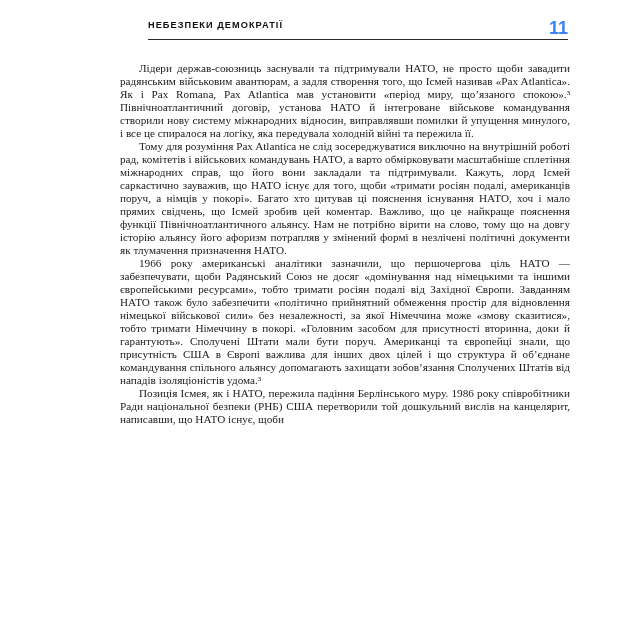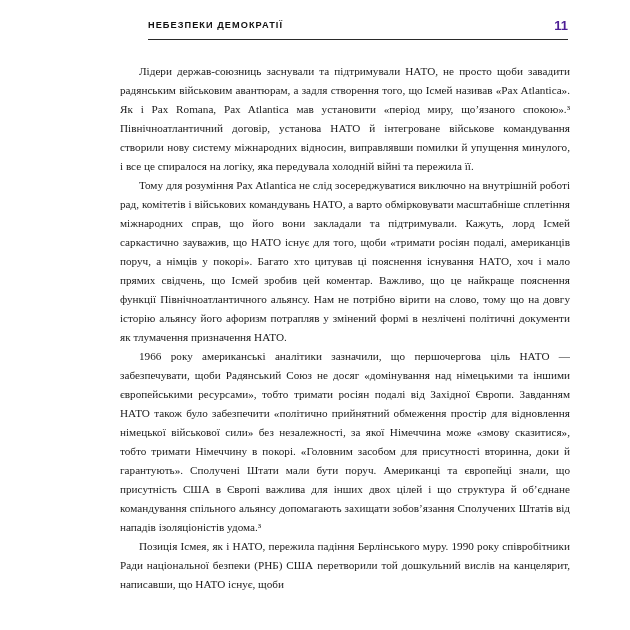--- a/index.html
+++ b/index.html
@@ -44,31 +44,31 @@
     font-size: 9.2px;
     font-weight: bold;
     letter-spacing: 1.05px;
     color: #111111;
   }
   .page-number {
     position: absolute;
     right: 62px;
     top: 0px;
     font-family: "Liberation Sans", sans-serif;
-    font-size: 13px;
+    font-size: 18px;
     font-weight: bold;
-    color: #4c1d95;
+    color: #3b82f6;
   }
   .body-text {
     position: absolute;
     top: 62px;
     left: 120px;
     width: 450px;
     font-size: 11.2px;
-    line-height: 19px;
+    line-height: 13px;
     text-align: justify;
     text-justify: inter-word;
     hyphens: manual;
   }
   .body-text p {
     margin: 0;
     text-indent: 19px;
   }
   sup {
     font-size: 7.2px;
@@ -109,18 +109,18 @@
     <p>
       <span>Лідери держав-союзниць заснували та підтримували НАТО, не просто щоби завадити радянським військовим авантюрам, а задля створення того, що Ісмей називав «Pax Atlantica». Як і Pax Romana, Pax Atlantica мав установити «період миру, що’язаного спокою».³ Північноатлантичний договір, установа НАТО й інтегроване військове командування створили нову систему міжнародних відносин, виправлявши помилки й упущення минулого, і все це спиралося на логіку, яка передувала холодній війні та пережила її.</span>
     </p>
     <p>
       <span>Тому для розуміння Pax Atlantica не слід зосереджуватися виключно на внутрішній роботі рад, комітетів і військових командувань НАТО, а варто обмірковувати масштабніше сплетіння міжнародних справ, що його вони закладали та підтримували. Кажуть, лорд Ісмей саркастично зауважив, що НАТО існує для того, щоби «тримати росіян подалі, американців поруч, а німців у покорі». Багато хто цитував ці пояснення існування НАТО, хоч і мало прямих свідчень, що Ісмей зробив цей коментар. Важливо, що це найкраще пояснення функції Північноатлантичного альянсу. Нам не потрібно вірити на слово, тому що на довгу історію альянсу його афоризм потрапляв у змінений формі в незлічені політичні документи як тлумачення призначення НАТО.</span>
     </p>
     <p>
       <span>1966 року американські аналітики зазначили, що першочергова ціль НАТО — забезпечувати, щоби Радянський Союз не досяг «домінування над німецькими та іншими європейськими ресурсами», тобто тримати росіян подалі від Західної Європи. Завданням НАТО також було забезпечити «політично прийнятний обмеження простір для відновлення німецької військової сили» без незалежності, за якої Німеччина може «змову сказитися», тобто тримати Німеччину в покорі. «Головним засобом для присутності вторинна, доки й гарантують». Сполучені Штати мали бути поруч. Американці та європейці знали, що присутність США в Європі важлива для інших двох цілей і що структура й об’єднане командування спільного альянсу допомагають захищати зобов’язання Сполучених Штатів від нападів ізоляціоністів удома.³</span>
     </p>
     <p>
-      <span>Позиція Ісмея, як і НАТО, пережила падіння Берлінського муру. 1990 року співробітники Ради національної безпеки (РНБ) США перетворили той дошкульний вислів на канцелярит, написавши, що НАТО існує, щоби</span>
+      <span>Позиція Ісмея, як і НАТО, пережила падіння Берлінського муру. 1986 року співробітники Ради національної безпеки (РНБ) США перетворили той дошкульний вислів на канцелярит, написавши, що НАТО існує, щоби</span>
     </p>
   </div>
 
 
 </div>
 
 </body></html>

